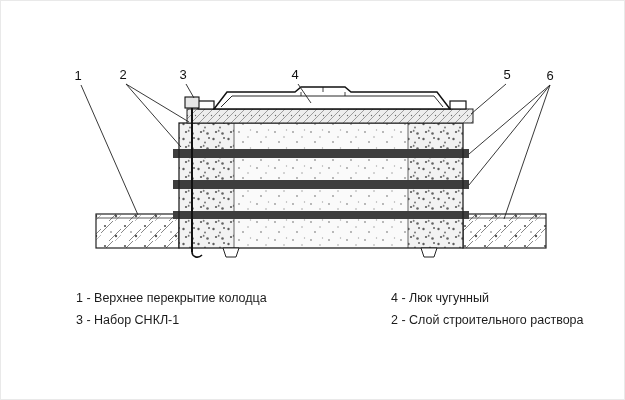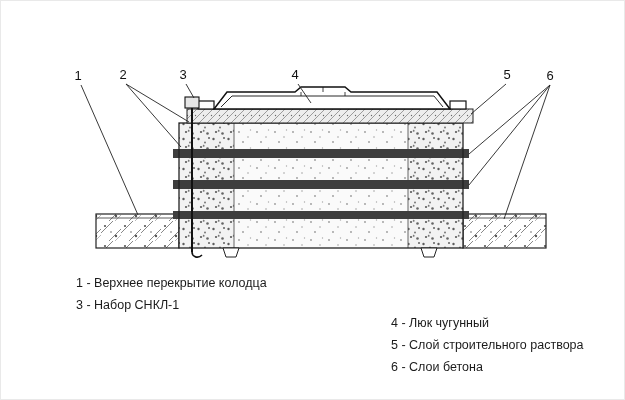--- a/index.html
+++ b/index.html
@@ -18,23 +18,23 @@
     font-size:13px;
     fill:#111;
   }
   .legend{
     position:absolute;
     top:270px;left:0;
     width:625px;
     color:#1b1b1b;
     font-size:12.5px;
   }
-  .legend-col{position:absolute;top:1px;}
+  .legend-col{position:absolute;top:16px;}
   .legend-col.left{left:75px;width:300px;}
-  .legend-col.right{left:390px;width:230px;margin-top:40px;}
+  .legend-col.right{left:390px;width:230px;}
   .legend-item{line-height:22px;white-space:nowrap;}
 </style>
 </head>
 <body>
 
 <div class="page">
 
   <svg class="diagram-svg" width="625" height="265" viewBox="0 0 625 265">
     <defs>
       <pattern id="pConcrete" width="20" height="20" patternUnits="userSpaceOnUse">
@@ -135,18 +135,17 @@
     </g>
   </svg>
 
   <div class="legend">
     <div class="legend-col left">
       <div class="legend-item">1 - Верхнее перекрытие колодца</div>
       <div class="legend-item">3 - Набор СНКЛ-1</div>
     </div>
     <div class="legend-col right">
       <div class="legend-item">4 - Люк чугунный</div>
-      <div class="legend-item">5 - Слой строительного раствора</div>
-      <div class="legend-item">6 - Слои бетона</div>
+      <div class="legend-item">2 - Слой строительного раствора</div>
     </div>
   </div>
 
 </div>
 
 </body></html>

